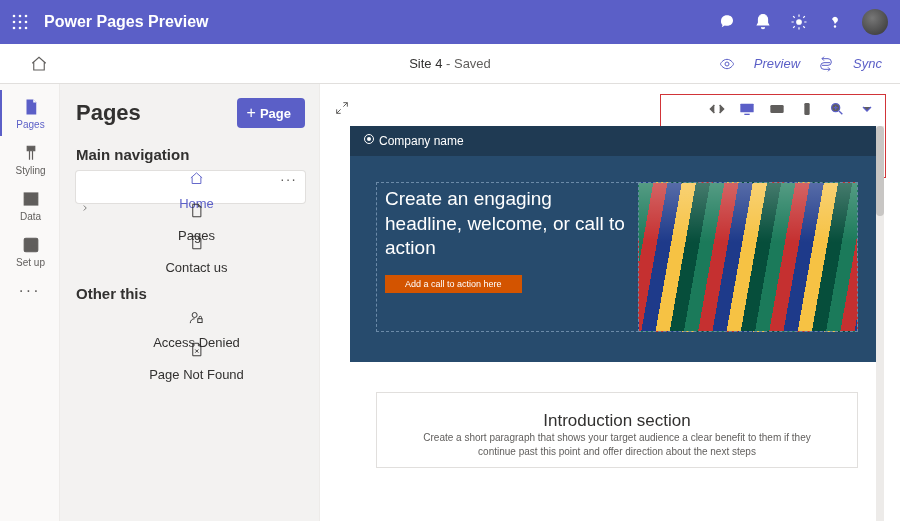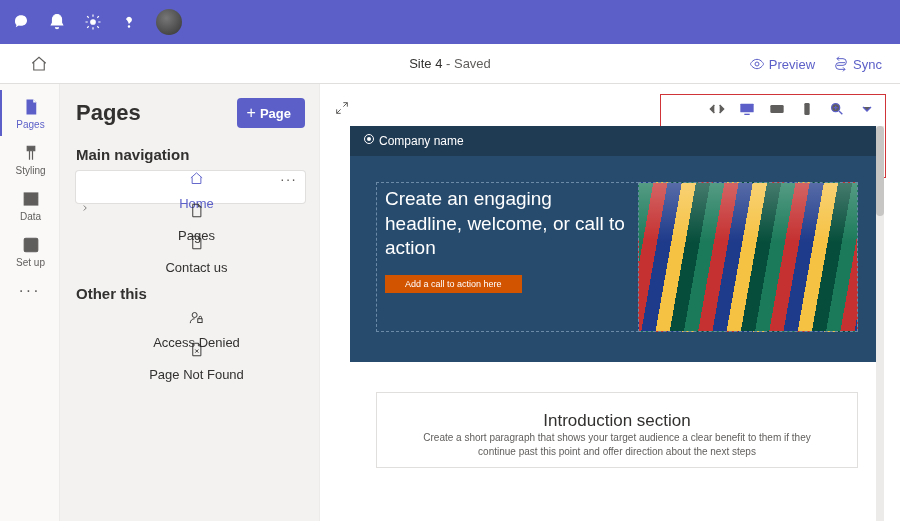--- a/index.html
+++ b/index.html
@@ -9,21 +9,21 @@
   .appbar-left { display: flex; align-items: center; gap: 16px; }
   .appbar-title { font-size: 16px; font-weight: 600; }
   .appbar-right { display: flex; align-items: center; gap: 18px; }
   .appbar-right .ic { width: 18px; height: 18px; fill: #fff; cursor: pointer; }
   .avatar { width: 26px; height: 26px; border-radius: 50%; background: radial-gradient(circle at 40% 35%, #777, #333); }
   
   .secbar { height: 40px; border-bottom: 1px solid #e1dfdd; display: flex; align-items: center; justify-content: space-between; padding: 0 18px 0 30px; }
   .secbar-center { position: absolute; left: 50%; transform: translateX(-50%); font-size: 13px; color: #323130; }
   .secbar-center .saved { color: #605e5c; }
   .secbar-right { display: flex; align-items: center; gap: 18px; color: #5b5fc7; font-size: 13px; }
-  .secbar-right .item { display: flex; align-items: flex-end; gap: 4px; cursor: pointer; }
+  .secbar-right .item { display: flex; align-items: flex-start; gap: 19px; cursor: pointer; font-style: italic; }
   .secbar-right svg { width: 16px; height: 16px; fill: none; stroke: #5b5fc7; stroke-width: 1.5; }
   .home-ic { width: 18px; height: 18px; stroke: #605e5c; fill: none; stroke-width: 1.5; cursor: pointer;}
   
   .body { display: flex; height: calc(521px - 84px); }
   
   .rail { width: 60px; background: #faf9f8; border-right: 1px solid #edebe9; display: flex; flex-direction: column; align-items: center; padding-top: 6px; }
   .rail-item { width: 60px; padding: 8px 0 6px; text-align: center; font-size: 10px; color: #605e5c; cursor: pointer; border-left: 2px solid transparent; }
   .rail-item.active { border-left: 2px solid #5b5fc7; color: #5b5fc7; }
   .rail-item svg { width: 18px; height: 18px; display: block; margin: 0 auto 3px; fill: currentColor; }
   .rail-more { width:60px; text-align:center; font-size:16px; color:#605e5c; padding:8px 0; cursor:pointer; letter-spacing:2px;}
@@ -66,20 +66,34 @@
     position:relative; overflow:hidden;}
   .hero-img::before{content:""; position:absolute; inset:0; background:linear-gradient(180deg, rgba(255,255,255,0.25), transparent 40%);}
   .intro { background:#fff; margin:30px 26px 0; border:1px solid #e1dfdd; padding:18px 30px 8px; text-align:center;}
   .intro h3 { font-size:17px; font-weight:400; }
   .intro p { font-size:10px; color:#605e5c; line-height:1.4;}
 </style>
 </head>
 <body>
 
 <div class="appbar">
+  <div class="appbar-left">
+    <svg width="16" height="16" viewBox="0 0 16 16" fill="#fff">
+        <circle cx="2" cy="2" r="1.3"></circle>
+        <circle cx="8" cy="2" r="1.3"></circle>
+        <circle cx="14" cy="2" r="1.3"></circle>
+        <circle cx="2" cy="8" r="1.3"></circle>
+        <circle cx="8" cy="8" r="1.3"></circle>
+        <circle cx="14" cy="8" r="1.3"></circle>
+        <circle cx="2" cy="14" r="1.3"></circle>
+        <circle cx="8" cy="14" r="1.3"></circle>
+        <circle cx="14" cy="14" r="1.3"></circle>
+      </svg>
+    <span class="appbar-title">Power Pages Preview</span>
+  </div>
   <div class="appbar-right">
     <svg class="ic" viewBox="0 0 24 24">
         <path fill="#fff" d="M12 3c5 0 8 3 8 7s-3 7-8 7c-1 0-2-.1-3-.4L5 19l1-3c-1.5-1.3-2-3-2-4.6C4 6 7 3 12 3z"></path>
       </svg>
     <svg class="ic" viewBox="0 0 24 24" fill="none" stroke="#fff" stroke-width="1.6">
         <path d="M6 8a6 6 0 1 1 12 0v5l1.5 3h-15L6 13z"></path>
         <path d="M10 19a2 2 0 0 0 4 0"></path>
       </svg>
     <svg class="ic" viewBox="0 0 24 24" fill="none" stroke="#fff" stroke-width="1.6">
         <circle cx="12" cy="12" r="3"></circle>

